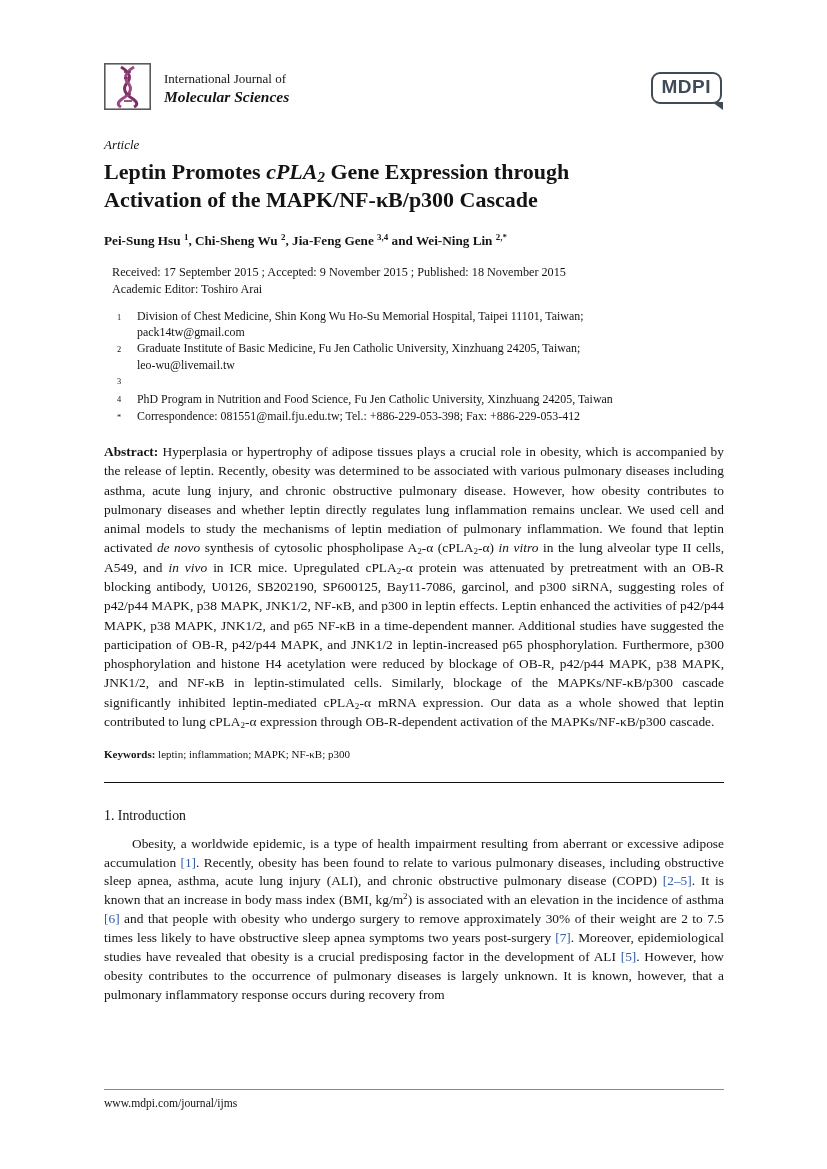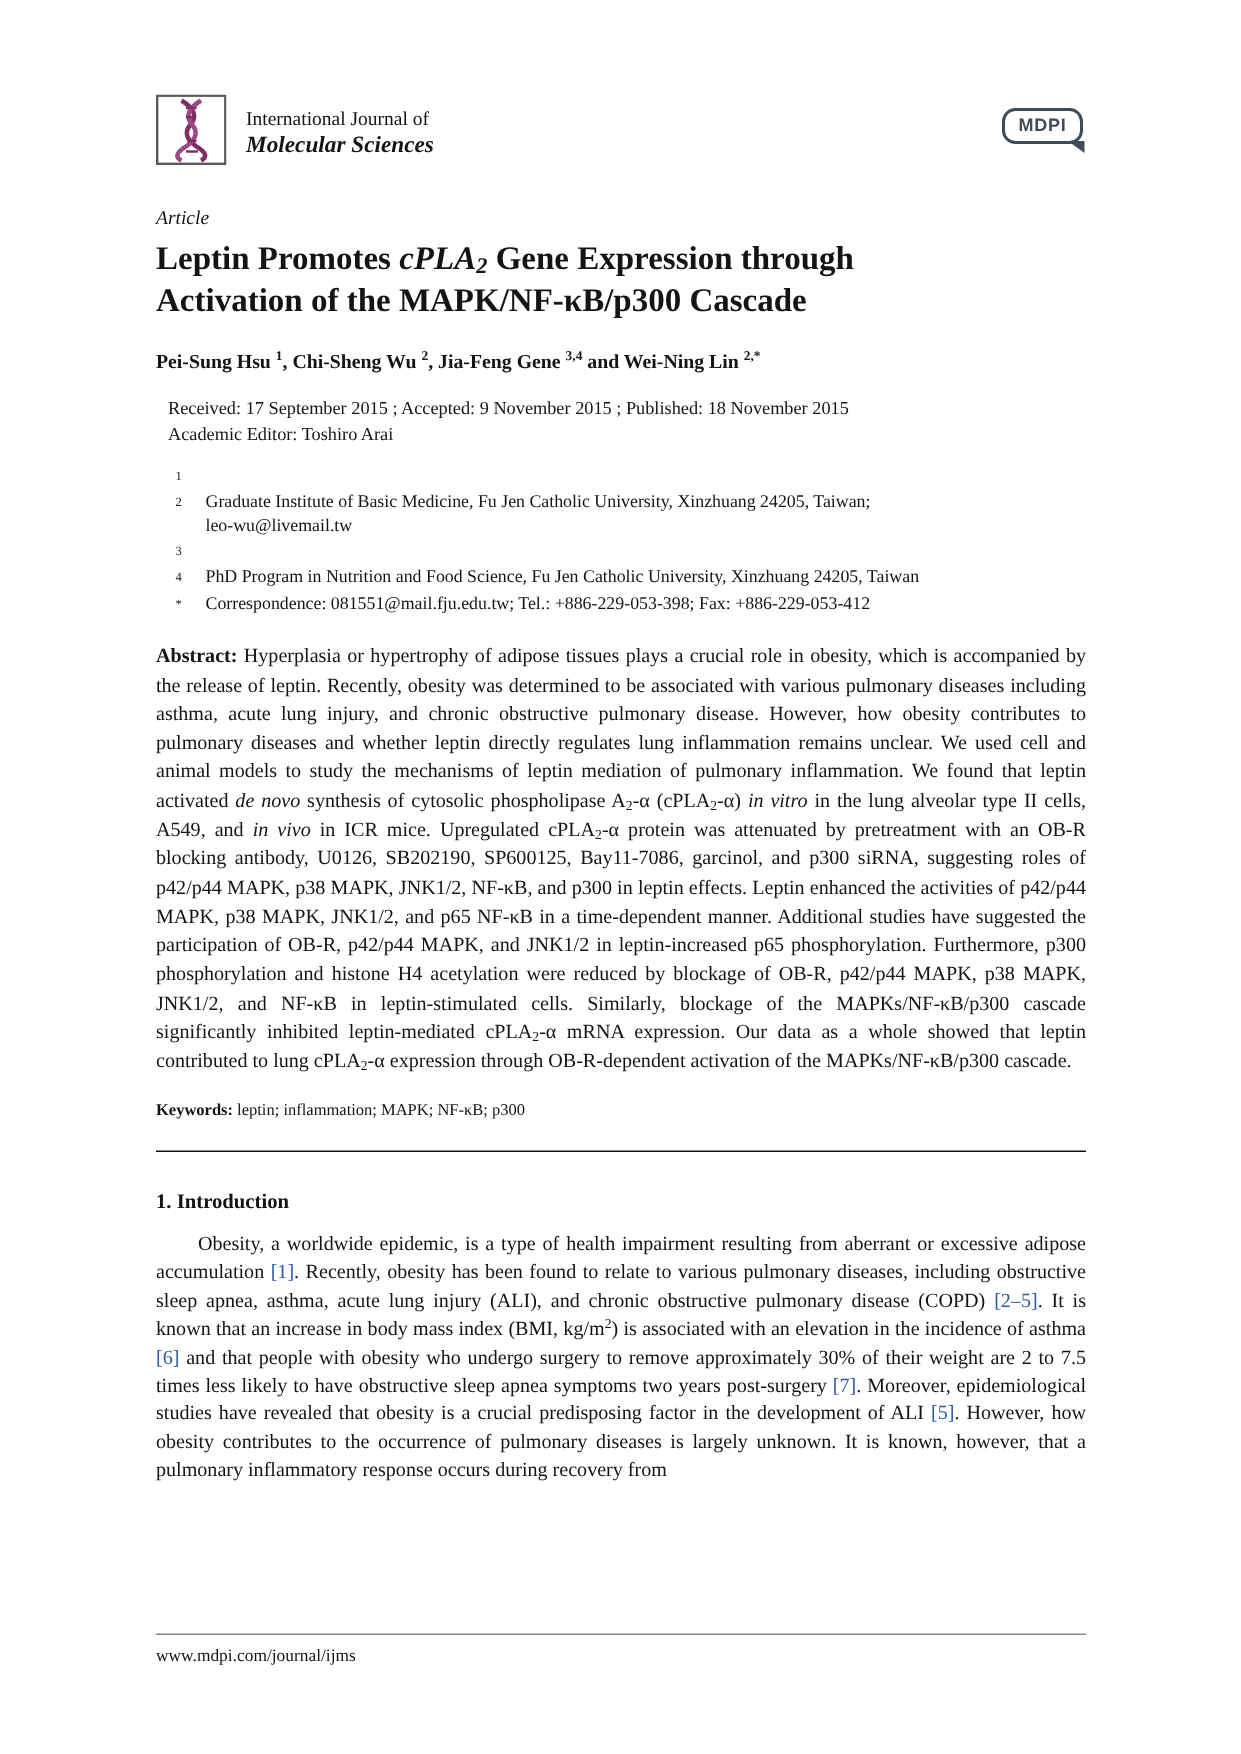--- a/index.html
+++ b/index.html
@@ -25,21 +25,21 @@
   .dna-box { width:47px; height:47px; flex:0 0 47px; }
   .journal-text { padding-top:7px; }
   .jt1 { font-size:13px; line-height:17px; }
   .jt2 { font-size:15.5px; font-weight:bold; font-style:italic; line-height:19px; }
 
   .mdpi-logo {
     position:relative; margin-top:9px; margin-right:2px;
     border:2.6px solid #404b58; border-radius:9px;
     padding:2px 9px 4px; color:#404b58;
     font-family:"Liberation Sans",sans-serif; font-weight:bold;
-    font-size:12px; letter-spacing:0.5px;
+    font-size:19px; letter-spacing:0.5px;
   }
   .mdpi-logo::after {
     content:""; position:absolute; right:-2.6px; bottom:-8px;
     width:0; height:0; border-top:8px solid #404b58; border-left:11px solid transparent;
   }
 
   .article-label { margin-top:22px; font-style:italic; font-size:13px; }
   .title { margin-top:5px; font-size:22px; font-weight:700; line-height:28px; }
   .authors { margin-top:19px; font-size:13.2px; font-weight:bold; }
 
@@ -47,21 +47,21 @@
 
   .affiliations { margin-top:11px; padding-left:13px; font-size:11.9px; line-height:16.2px; }
   .aff-row { display:flex; align-items:flex-start; }
   .aff-marker { flex:0 0 20px; font-size:8.4px; padding-top:1.5px; }
   .aff-text { white-space:pre-line; }
 
   .abstract { margin-top:16px; font-size:13.4px; line-height:19.3px; text-align:justify; }
   .keywords { margin-top:14px; font-size:11px; line-height:19.3px; }
   .rule { margin-top:17px; border-top:1.1px solid #111; }
 
-  .section-heading { margin-top:25px; font-size:13.8px; font-weight:bold; }
+  .section-heading { margin-top:25px; font-size:13.8px; font-weight:normal; }
   .intro { margin-top:11px; font-size:13.4px; line-height:18.9px; text-align:justify; text-indent:28px; }
 
   .footer {
     position:absolute; left:104px; top:1089px; width:620px;
     border-top:1px solid #8a8a8a; padding-top:7px;
     display:flex; justify-content:space-between; font-size:11.6px;
   }
 </style>
 </head>
 <body>
@@ -98,20 +98,22 @@
   <div class="authors"><span>Pei-Sung Hsu </span><sup>1</sup><span>, Chi-Sheng Wu </span><sup>2</sup><span>, Jia-Feng Gene </span><sup>3,4</sup><span> and Wei-Ning Lin </span><sup>2,*</sup></div>
 
   <div class="dates">
     <div>Received: 17 September 2015 ; Accepted: 9 November 2015 ; Published: 18 November 2015</div>
     <div>Academic Editor: Toshiro Arai</div>
   </div>
 
   <div class="affiliations">
       <div class="aff-row">
         <span class="aff-marker">1</span>
+        <span class="aff-text">Division of Chest Medicine, Shin Kong Wu Ho-Su Memorial Hospital, Taipei 11101, Taiwan;
+pack14tw@gmail.com</span>
       </div>
       <div class="aff-row">
         <span class="aff-marker">2</span>
         <span class="aff-text">Graduate Institute of Basic Medicine, Fu Jen Catholic University, Xinzhuang 24205, Taiwan;
 leo-wu@livemail.tw</span>
       </div>
       <div class="aff-row">
         <span class="aff-marker">3</span>
       </div>
       <div class="aff-row">

